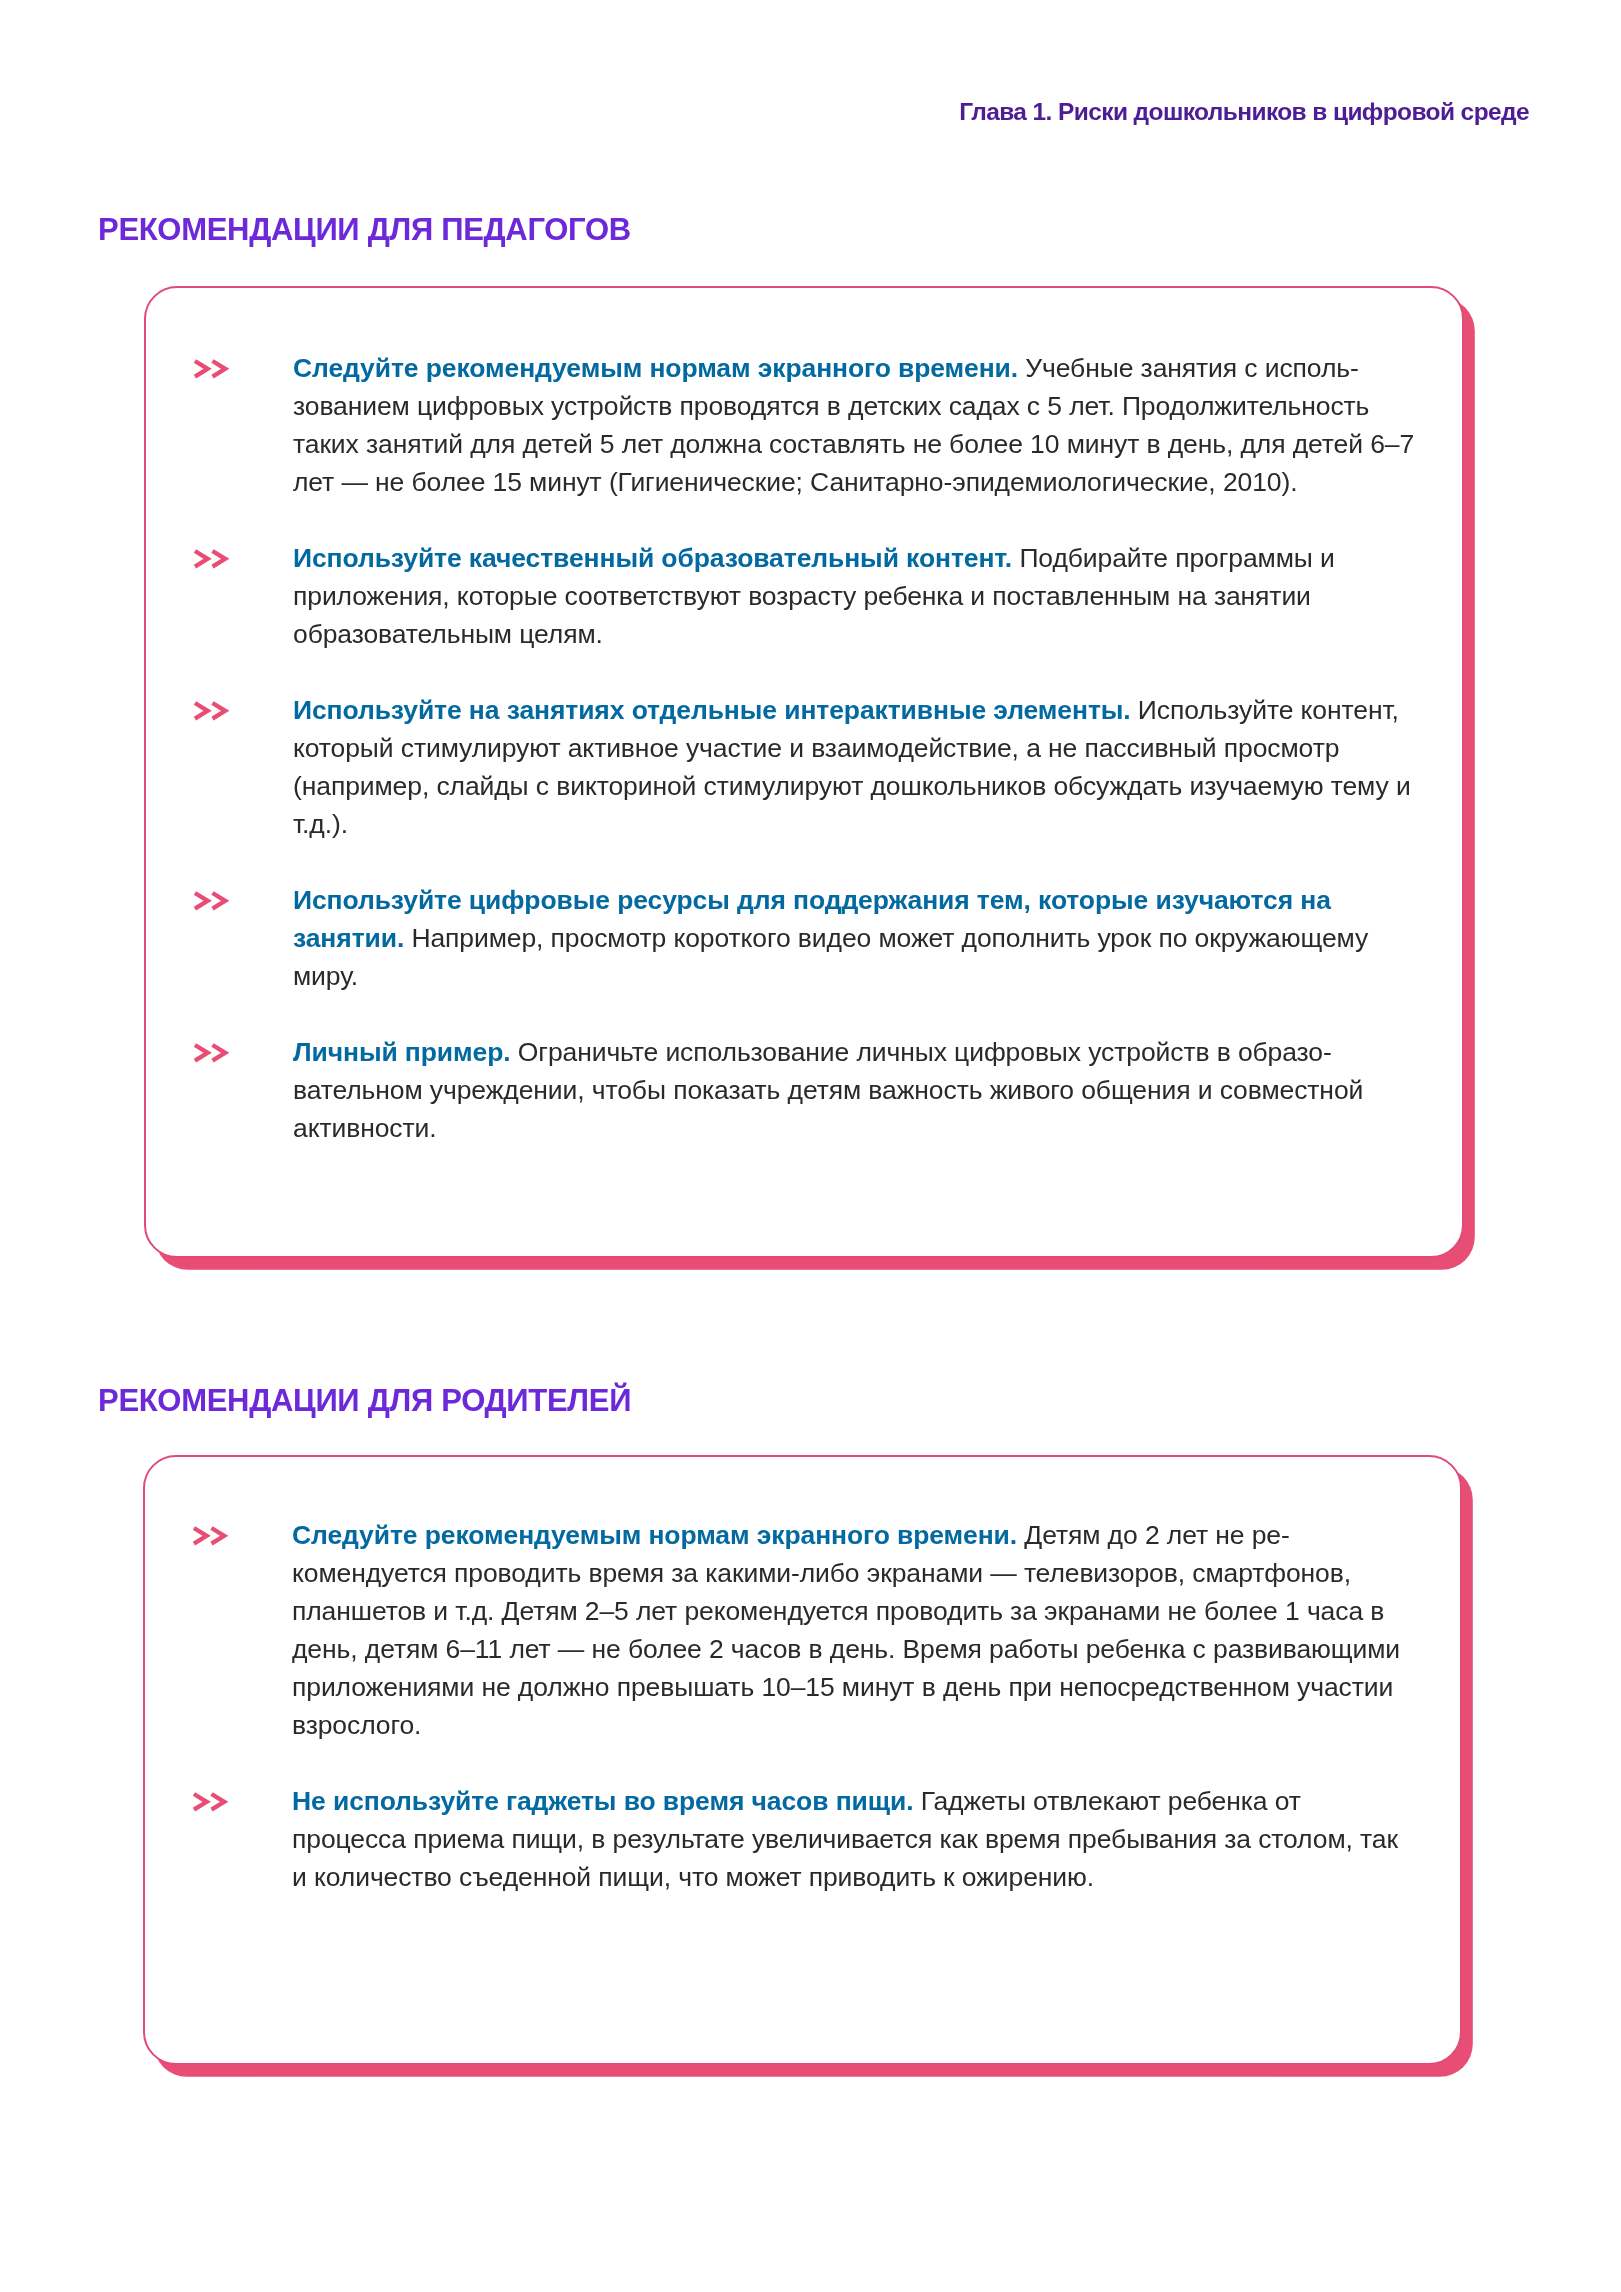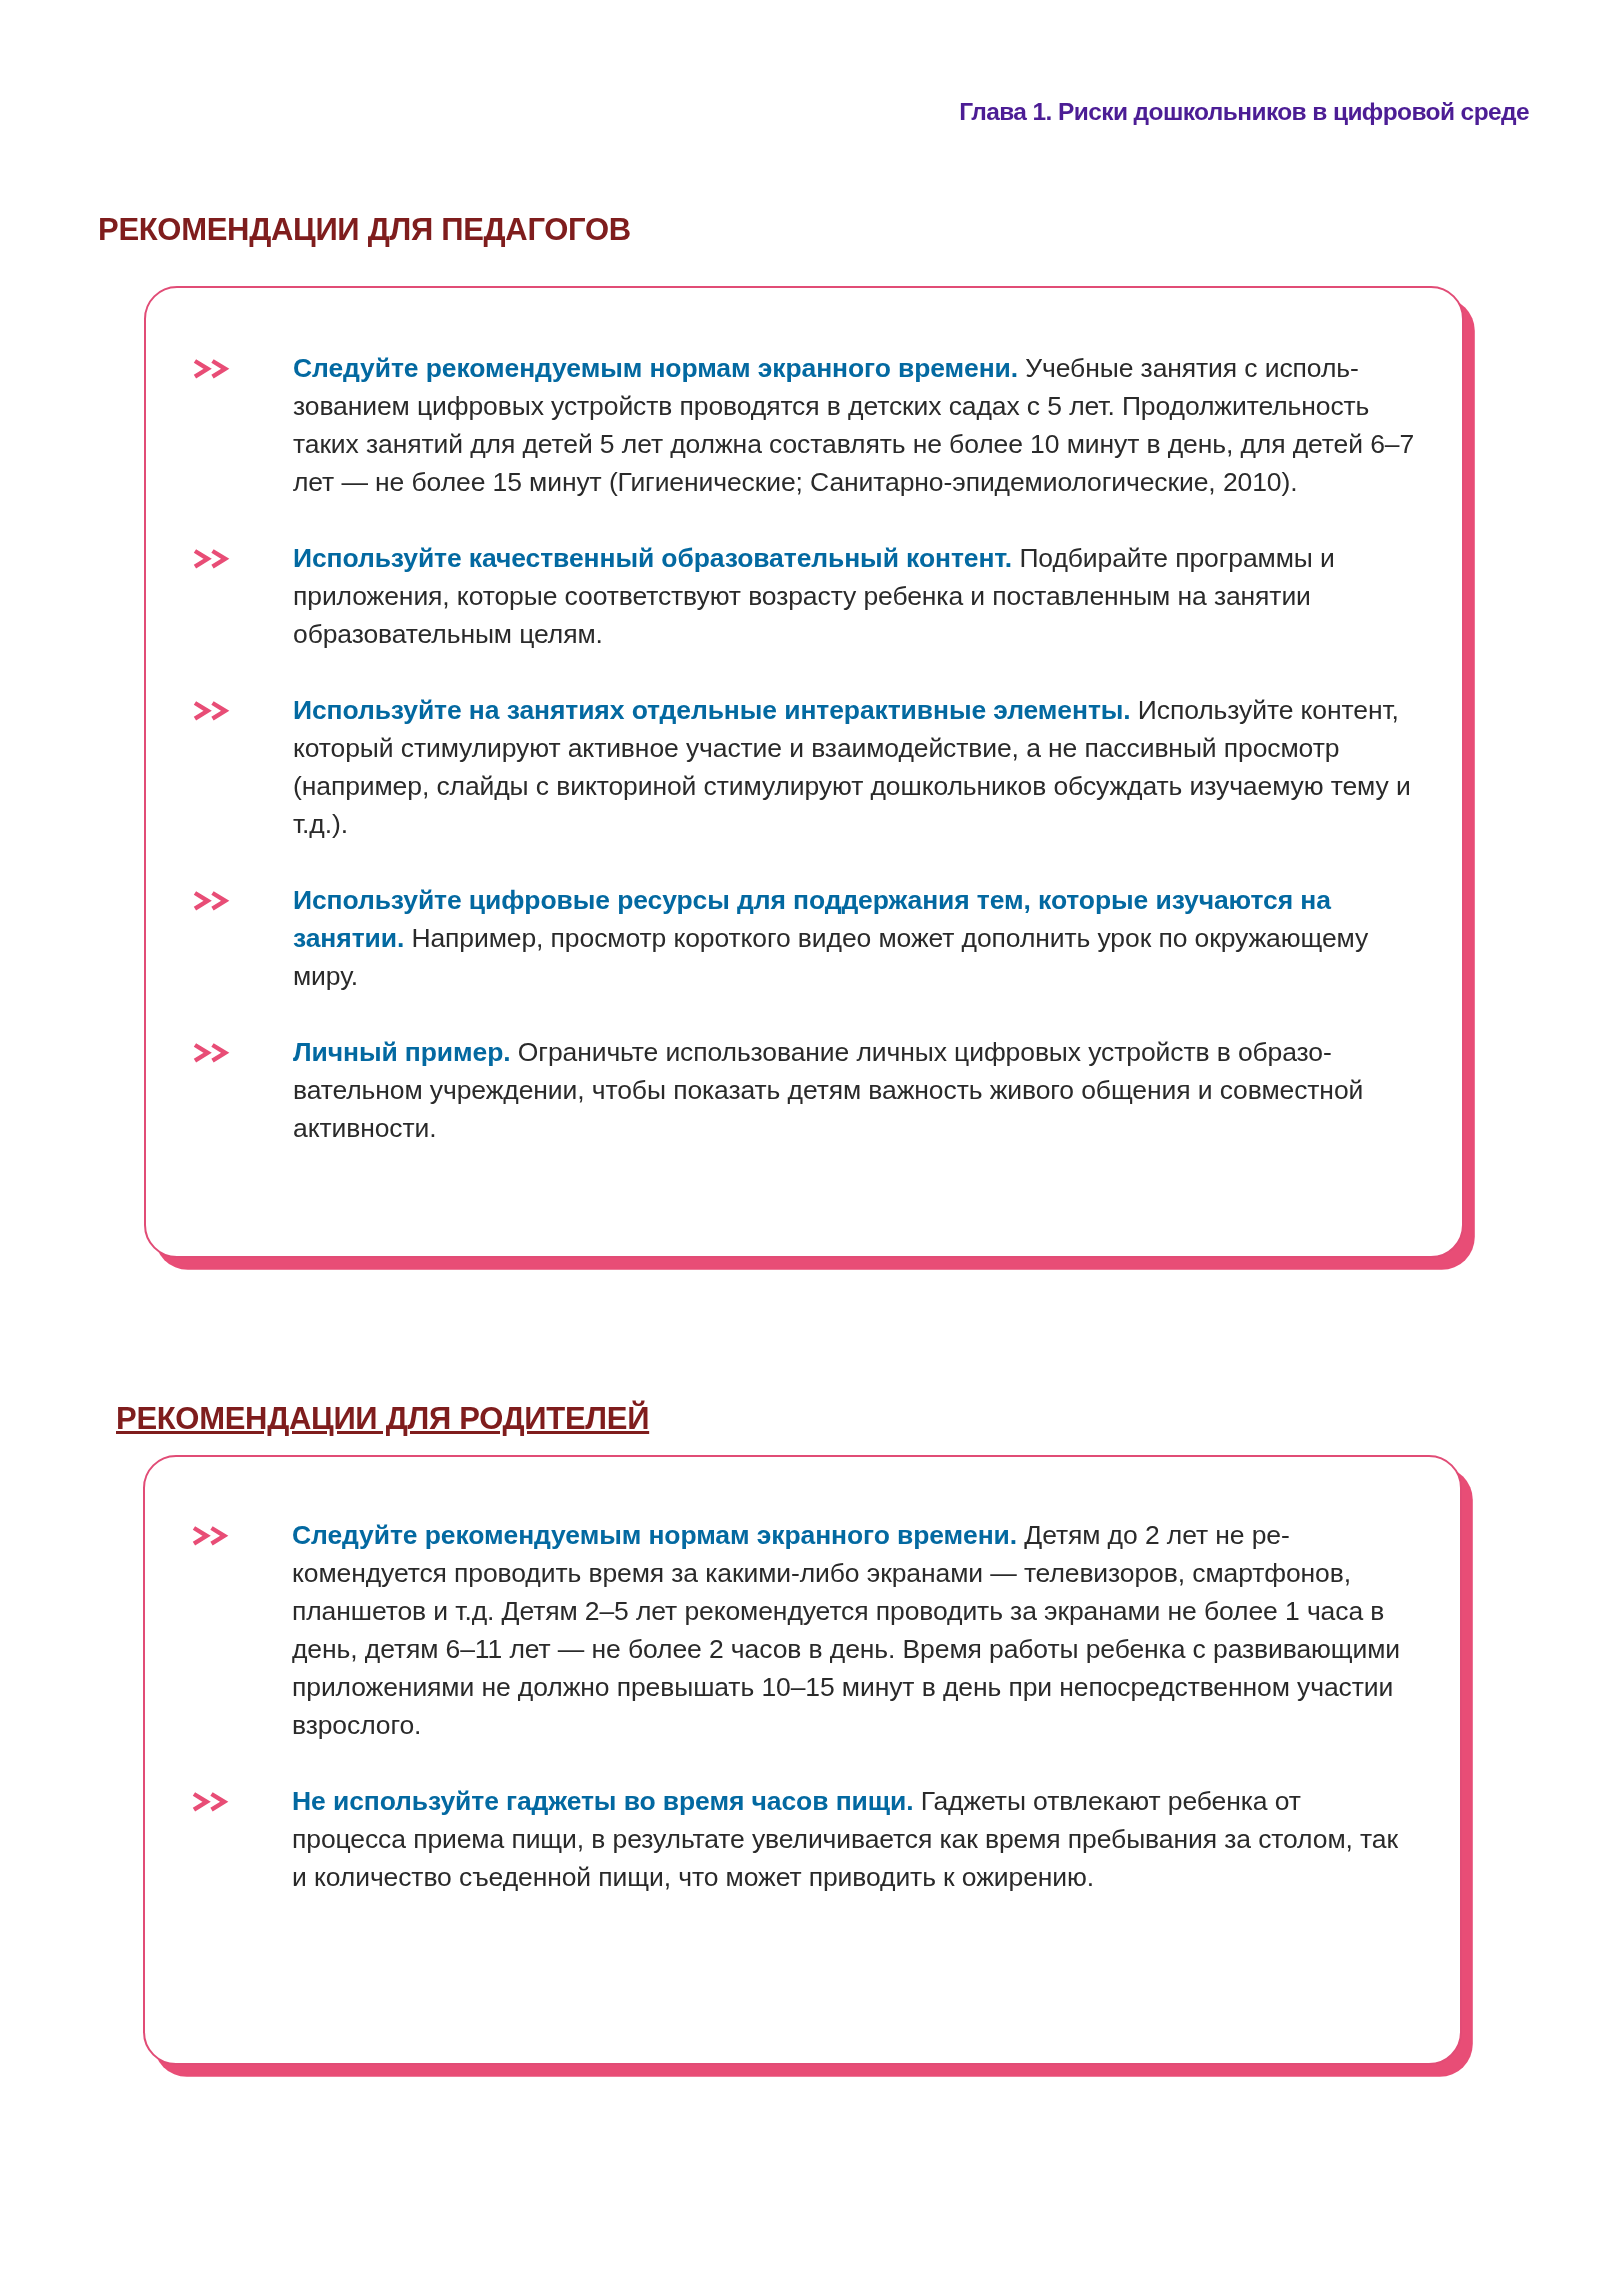--- a/index.html
+++ b/index.html
@@ -8,21 +8,21 @@
     font-family: "Liberation Sans", sans-serif; color: #1a1a1a;
   }
   .running-header {
     position: absolute; right: 92px; top: 98px;
     font-family: "Liberation Sans", sans-serif; font-weight: 700;
     font-size: 24.5px; letter-spacing: -0.6px; color: #4c1d95;
   }
   .section-title {
     position: absolute; left: 98px;
     font-family: "Liberation Sans", sans-serif; font-weight: 700;
-    font-size: 31px; letter-spacing: -0.3px; color: #7f1d1d;
+    font-size: 31px; letter-spacing: -0.3px; color: #6d28d9;
   }
   .card {
     position: absolute; background: #fff;
     border: 2.9px solid #e14c76; border-radius: 33px;
     box-shadow: 10.8px 11.8px 0 0 #e84d76;
     box-sizing: border-box;
   }
   .card-1 { left: 144px; top: 286px; width: 1320px; height: 972px; }
   .card-2 { left: 143px; top: 1455px; width: 1319px; height: 610px; }
   .items { position: absolute; left: 47px; right: 41px; top: 61px; margin: 0; padding: 0; list-style: none; }
@@ -72,21 +72,21 @@
     </li>
     <li class="item">
       <svg class="bullet" viewBox="0 0 40 22">
           <path d="M2 3 L15 11 L2 19 M20 3 L33 11 L20 19" fill="none" stroke="#e84d76" stroke-width="4.5"></path>
         </svg>
       <div class="text"><span class="lead">Личный пример.</span><span> Ограничьте использование личных цифровых устройств в образо­вательном учреждении, чтобы показать детям важность живого общения и со­вместной активности.</span></div>
     </li>
   </ul>
 </div>
 
-<h2 class="section-title" style="top:1383px;margin:18px;text-decoration:underline;">РЕКОМЕНДАЦИИ ДЛЯ РОДИТЕЛЕЙ</h2>
+<h2 class="section-title" style="top:1383px;margin:0;">РЕКОМЕНДАЦИИ ДЛЯ РОДИТЕЛЕЙ</h2>
 
 <div class="card card-2">
   <ul class="items">
     <li class="item">
       <svg class="bullet" viewBox="0 0 40 22">
           <path d="M2 3 L15 11 L2 19 M20 3 L33 11 L20 19" fill="none" stroke="#e84d76" stroke-width="4.5"></path>
         </svg>
       <div class="text"><span class="lead">Следуйте рекомендуемым нормам экранного времени.</span><span> Детям до 2 лет не ре­комендуется проводить время за какими-либо экранами — телевизоров, смарт­фонов, планшетов и т.д. Детям 2–5 лет рекомендуется проводить за экранами не более 1 часа в день, детям 6–11 лет — не более 2 часов в день. Время работы ребенка с развивающими приложениями не должно превышать 10–15 минут в день при непосредственном участии взрослого.</span></div>
     </li>
     <li class="item">

